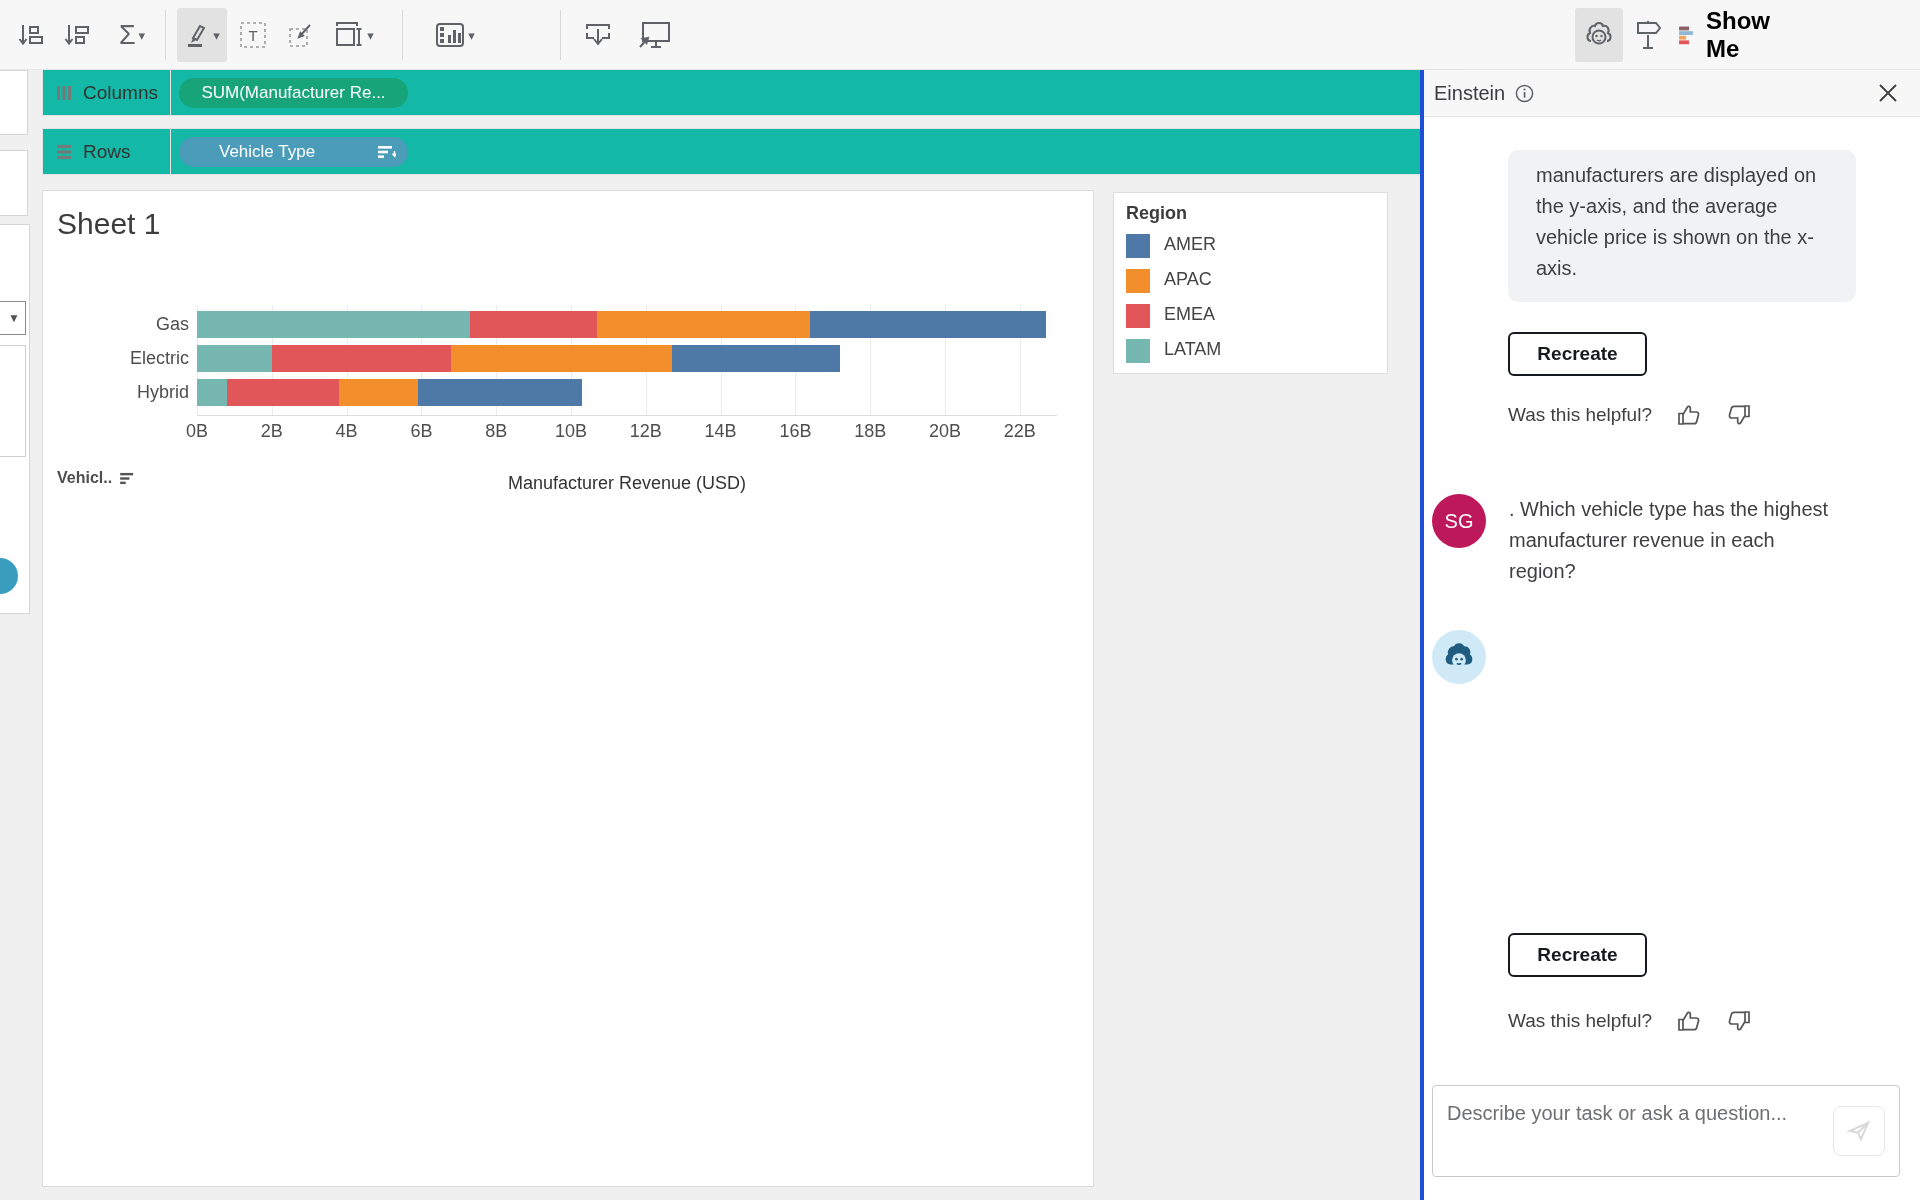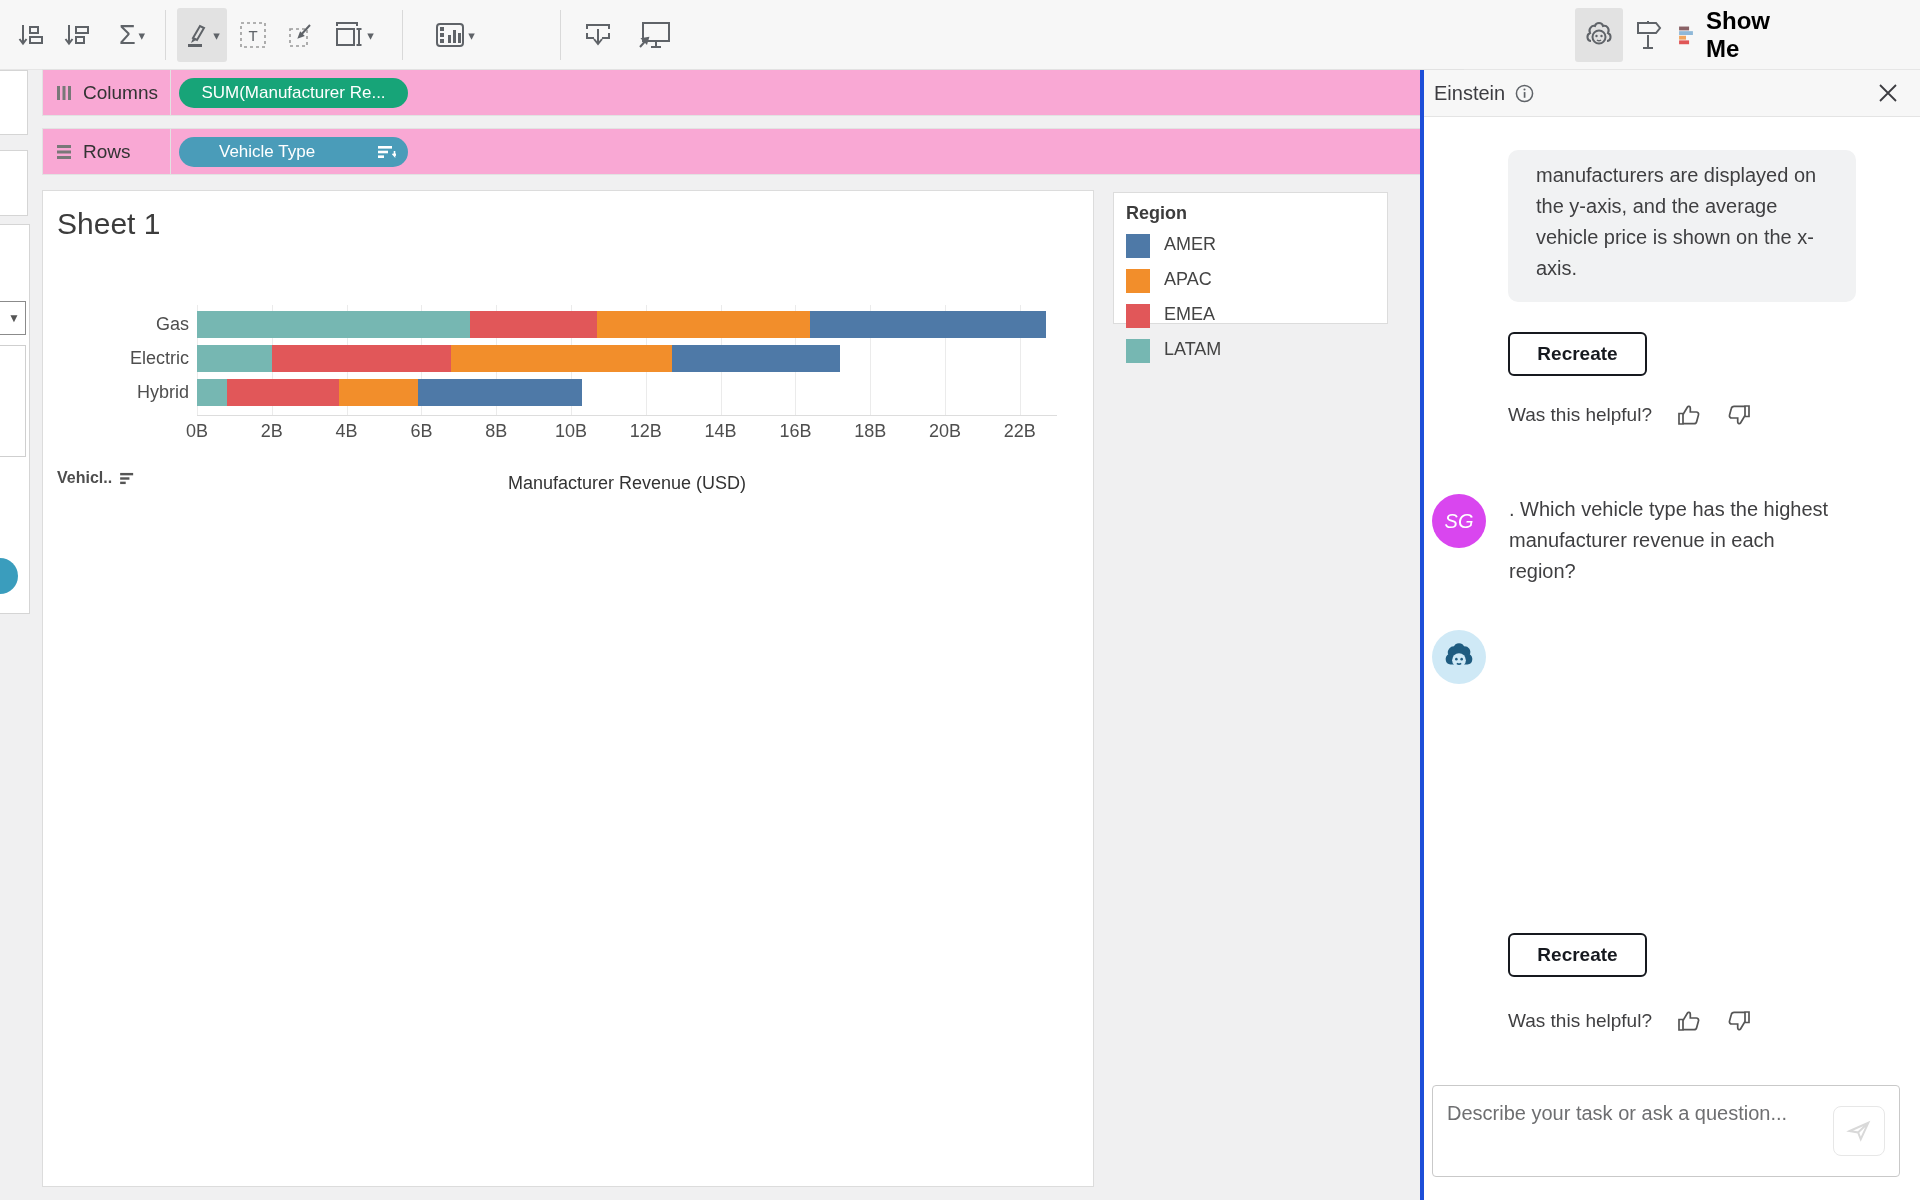--- a/index.html
+++ b/index.html
@@ -13,21 +13,21 @@
     justify-content:center; gap:3px; border-radius:3px; color:#5f6368; cursor:pointer; }
   .tbtn.active { background:#e2e2e2; }
   .tdivider { position:absolute; top:10px; width:1px; height:50px; background:#d9d9d9; }
   .caret { font-size:13px; color:#5f6368; }
   .showme-label { font-size:24px; color:#000000;font-weight:bold; }
 
   
   .rail-card { position:absolute; background:#fff; border:1px solid #d5d5d5; border-left:none; }
 
   
-  .shelf-row { position:absolute; left:42px; width:1422px; height:47px; background:#f9a8d4;
+  .shelf-row { position:absolute; left:42px; width:1422px; height:47px; background:#14b8a6;
     border:1px solid #e2e2e2; display:flex; align-items:center; }
   .shelf-label-cell { width:128px; height:100%; border-right:1px solid #e2e2e2;
     display:flex; align-items:center; gap:10px; padding-left:12px; }
   .shelf-label-cell span.lbl { font-size:19px; color:#333; }
   .pill { position:absolute; left:136px; top:8px; height:30px; border-radius:15px;
     color:#fff; font-size:17px; display:flex; align-items:center; justify-content:center;
     padding:0 14px; cursor:pointer; }
   .pill.green { background:#17a478; width:229px; }
   .pill.blue  { background:#4a9cb9; width:229px; }
 
@@ -43,21 +43,21 @@
   .bar-row { position:absolute; left:0; height:27px; display:flex; }
   .bar-seg { height:100%; }
   .cat-label { position:absolute; left:0; width:146px; height:27px; text-align:right;
     font-size:18px; color:#4e4e4e; line-height:27px; }
   .tick-label { position:absolute; top:230px; width:70px; text-align:center;
     font-size:18px; color:#4e4e4e; }
   #x-axis-title { position:absolute; left:154px; top:282px; width:860px; text-align:center;
     font-size:18px; color:#333; }
 
   
-  #legend-card { position:absolute; left:1113px; top:192px; width:275px; height:132px;
+  #legend-card { position:absolute; left:1113px; top:192px; width:275px; height:182px;
     background:#fff; border:1px solid #dcdcdc; padding:10px 17px 0 12px; }
   #legend-title { font-size:18px; color:#3c3c3c; font-weight:bold; margin-bottom:10px; }
   .legend-item { display:flex; gap:14px; height:35px; cursor:pointer; }
   .legend-swatch { width:24px; height:24px; }
   .legend-label { font-size:18px; color:#444; }
 
   
   #einstein-panel { position:absolute; left:1420px; top:70px; width:500px; height:1130px;
     background:#fff; border-left:4px solid #1d4ed8; }
   #einstein-header { position:absolute; left:0; top:0; width:100%; height:47px;
@@ -66,21 +66,21 @@
   #einstein-title { font-size:20px; color:#3c3c41; }
   .bubble { position:absolute; left:84px; width:348px; background:#f1f2f3; border-radius:10px;
     font-size:20px; line-height:31px; color:#3f3f41; padding:10px 28px 18px 28px; }
   .recreate-btn { position:absolute; left:84px; width:139px; height:44px; background:#fff;
     border:2px solid #16191f; border-radius:6px; font-size:19px; font-weight:bold;
     color:#16191f; cursor:pointer; font-family:"Liberation Sans", sans-serif; }
   .helpful-row { position:absolute; left:84px; display:flex; align-items:center; gap:24px; }
   .helpful-text { font-size:19px; color:#3f3f41; }
   .avatar { position:absolute; left:8px; width:54px; height:54px; border-radius:50%;
     display:flex; align-items:center; justify-content:center; }
-  #sg-avatar { background:#d946ef; color:#fff; font-size:20px;font-style:italic; }
+  #sg-avatar { background:#be185d; color:#fff; font-size:20px; }
   #bot-avatar { background:#cfe9f6; }
   #user-msg-text { position:absolute; left:85px; top:424px; width:332px; font-size:20px;
     line-height:31px; color:#3f3f41; }
   #chat-input-box { position:absolute; left:8px; top:1015px; width:468px; height:92px;
     border:1px solid #c9c9c9; border-radius:4px; background:#fff; }
   #chat-input { position:absolute; left:14px; top:12px; width:350px; height:68px; border:none;
     outline:none; resize:none; font-size:20px; line-height:31px; color:#7f1d1d;
     font-family:"Liberation Sans", sans-serif; }
   #chat-input::placeholder { color:#6e6f71; }
   #send-button { position:absolute; left:400px; top:20px; width:52px; height:50px;

